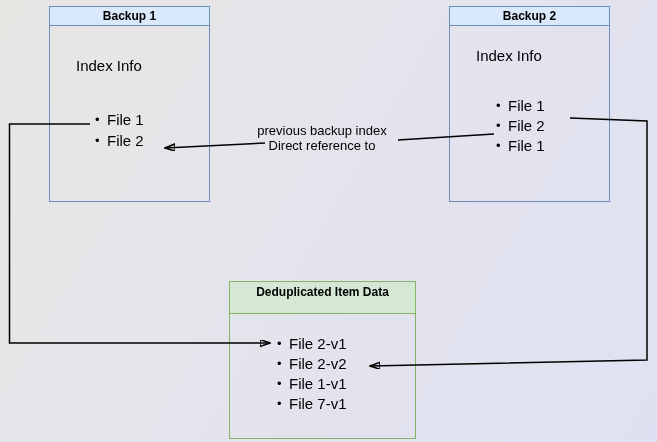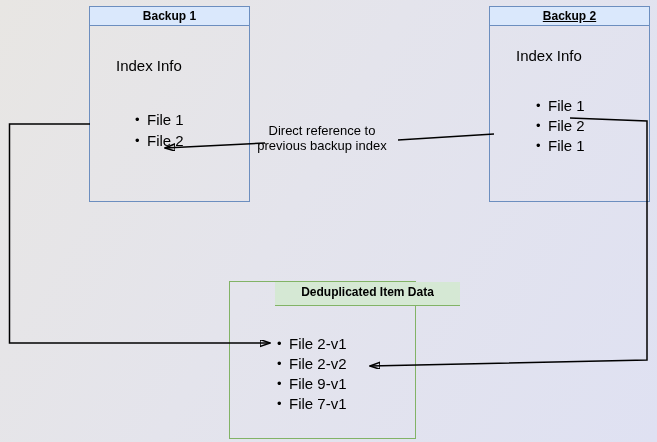--- a/index.html
+++ b/index.html
@@ -12,41 +12,40 @@
     width: 657px;
     height: 442px;
     overflow: hidden;
     background: linear-gradient(120deg, #e8e6e3 0%, #e4e4ec 45%, #dfe1f2 100%);
   }
   .node {
     position: absolute;
     box-sizing: border-box;
     background: transparent;
   }
-  .node.blue  { border: 1.5px solid #6c8ebf; margin-left: 40px; }
+  .node.blue  { border: 1.5px solid #6c8ebf; }
   .node.green { border: 1.5px solid #82b366; }
   .node-header {
     box-sizing: border-box;
     width: 100%;
     text-align: center;
     font-weight: bold;
     font-size: 12px;
   }
   .blue .node-header {
     background: #dae8fc;
     border-bottom: 1.5px solid #6c8ebf;
     height: 19px;
     line-height: 18px;
   }
   .green .node-header {
     background: #d5e8d4;
     border-bottom: 1.5px solid #82b366;
-    height: 24px;
+    height: 32px;
     line-height: 20px;
-    margin-left: 45px;
   }
   .body-label {
     position: absolute;
     font-size: 15px;
     line-height: 18px;
     white-space: nowrap;
   }
   .file-list {
     position: absolute;
     white-space: nowrap;
@@ -100,21 +99,21 @@
         <span class="bullet">•</span>
         <span>File 1</span>
       </div>
       <div class="li">
         <span class="bullet">•</span>
         <span>File 2</span>
       </div>
     </div>
   </div>
 
-  <div class="node blue" style="left:449px; top:6px; width:161px; height:196px;text-decoration:underline;">
+  <div class="node blue" style="left:449px; top:6px; width:161px; height:196px;">
     <div class="node-header">Backup 2</div>
     <div class="body-label" style="left:26px; top:40px;">Index Info</div>
     <div class="file-list" id="backup2-list">
       <div class="li">
         <span class="bullet">•</span>
         <span>File 1</span>
       </div>
       <div class="li">
         <span class="bullet">•</span>
         <span>File 2</span>
@@ -132,21 +131,21 @@
       <div class="li">
         <span class="bullet">•</span>
         <span>File 2-v1</span>
       </div>
       <div class="li">
         <span class="bullet">•</span>
         <span>File 2-v2</span>
       </div>
       <div class="li">
         <span class="bullet">•</span>
-        <span>File 9-v1</span>
+        <span>File 1-v1</span>
       </div>
       <div class="li">
         <span class="bullet">•</span>
         <span>File 7-v1</span>
       </div>
     </div>
   </div>
 
   <svg id="edge-layer" viewBox="0 0 657 442">
     <defs>
@@ -154,17 +153,17 @@
         <path d="M0,0 L10,3.5 L0,7 Z" fill="#000" stroke="none"></path>
       </marker>
     </defs>
     <path d="M 90 124 L 9.5 124 L 9.5 343 L 270 343" marker-end="url(#arrow)"></path>
     <path d="M 570 118 L 647 121 L 647 360 L 370 366" marker-end="url(#arrow)"></path>
     <path d="M 494 134 L 398 140"></path>
     <path d="M 265 143 L 165 148" marker-end="url(#arrow)"></path>
   </svg>
 
   <div class="annotation">
+    <div>previous backup index</div>
     <div>Direct reference to</div>
-    <div>previous backup index</div>
   </div>
 
 </div>
 
 </body></html>

